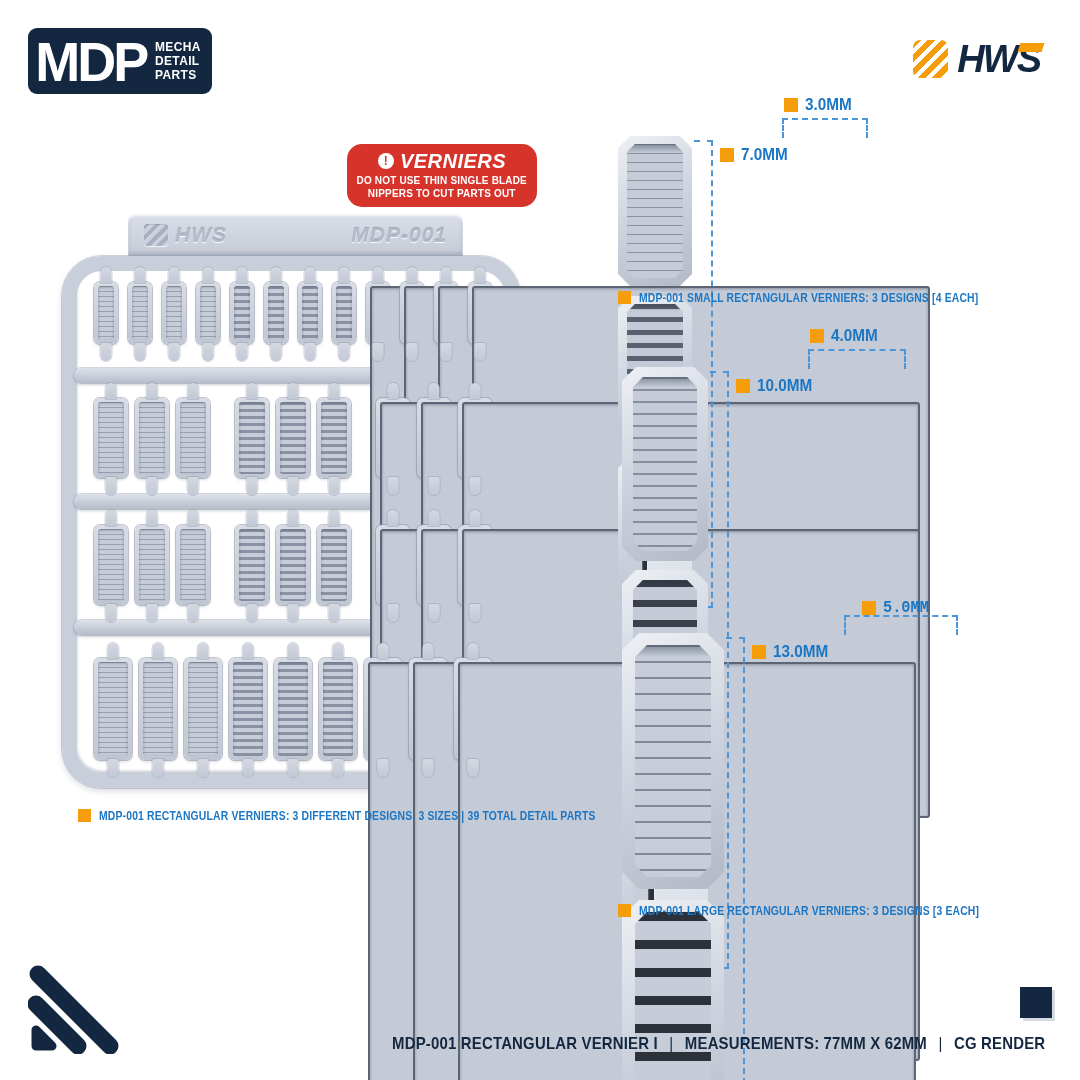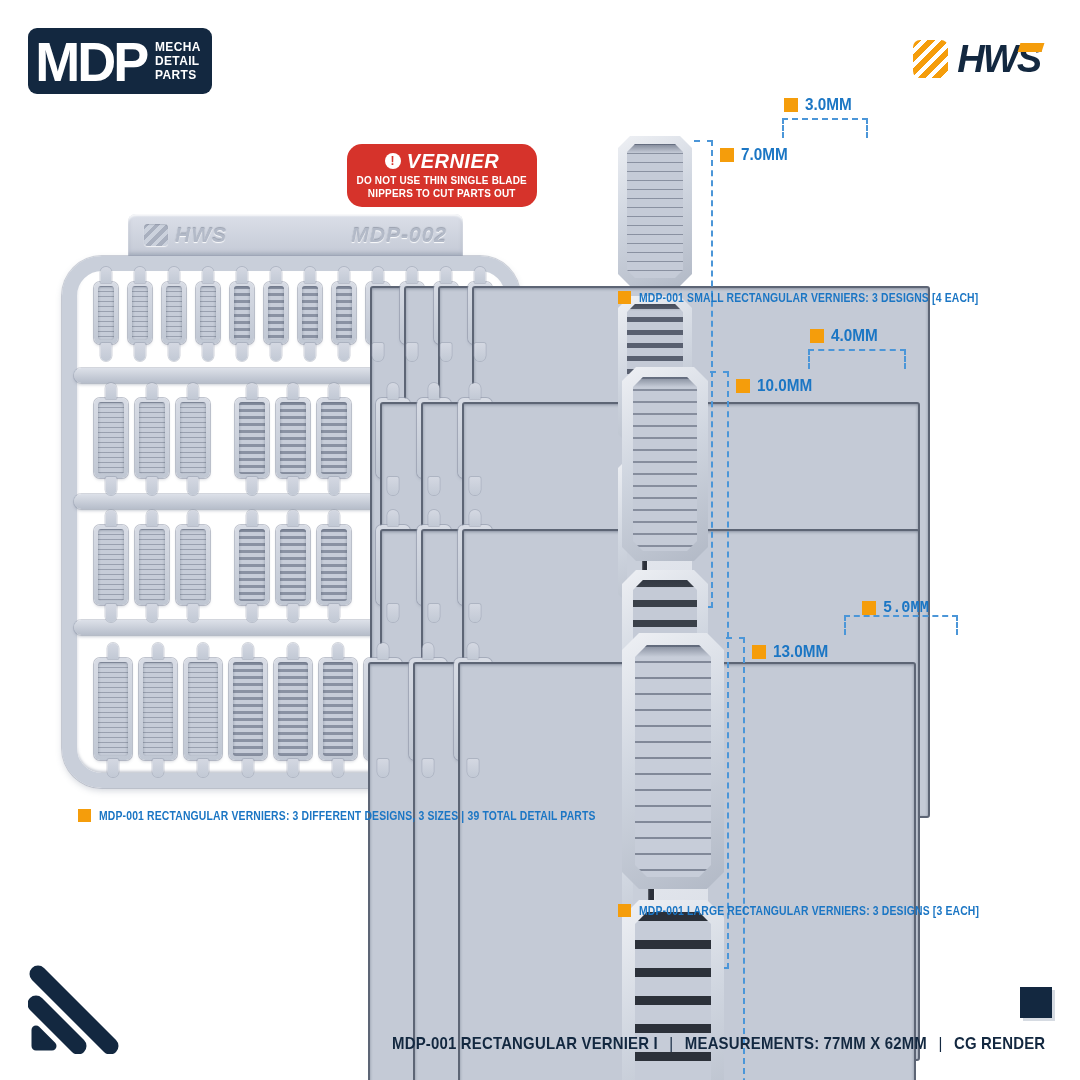--- a/index.html
+++ b/index.html
@@ -155,35 +155,35 @@
     <div class="hws-icon"></div>
     <div class="hws-text">
       <span>HWS</span>
       <span class="hws-s-accent"></span>
     </div>
   </div>
 
   <div class="warning">
     <div class="warning-title">
       <span class="warn-icon">!</span>
-      <span>VERNIER</span>
+      <span>VERNIERS</span>
     </div>
     <div class="warning-lines">
       <div>DO NOT USE THIN SINGLE BLADE</div>
       <div>NIPPERS TO CUT PARTS OUT</div>
     </div>
   </div>
 
   <div id="sprue">
     <div class="plate">
       <div class="plate-brand">
         <span class="plate-stripes"></span>
         <span class="plate-text">HWS</span>
       </div>
-      <span class="plate-text">MDP-002</span>
+      <span class="plate-text">MDP-001</span>
     </div>
     <div class="frame"></div>
     <div class="rbar" style="top:156px"></div>
     <div class="rbar" style="top:282px"></div>
     <div class="rbar" style="top:408px"></div>
     <div id="sprue-rows">
         <div class="prow" style="top: 70px;">
           <div class="spart" style="width: 24px; height: 62px;">
             <div class="sinner tray"></div>
           </div>

